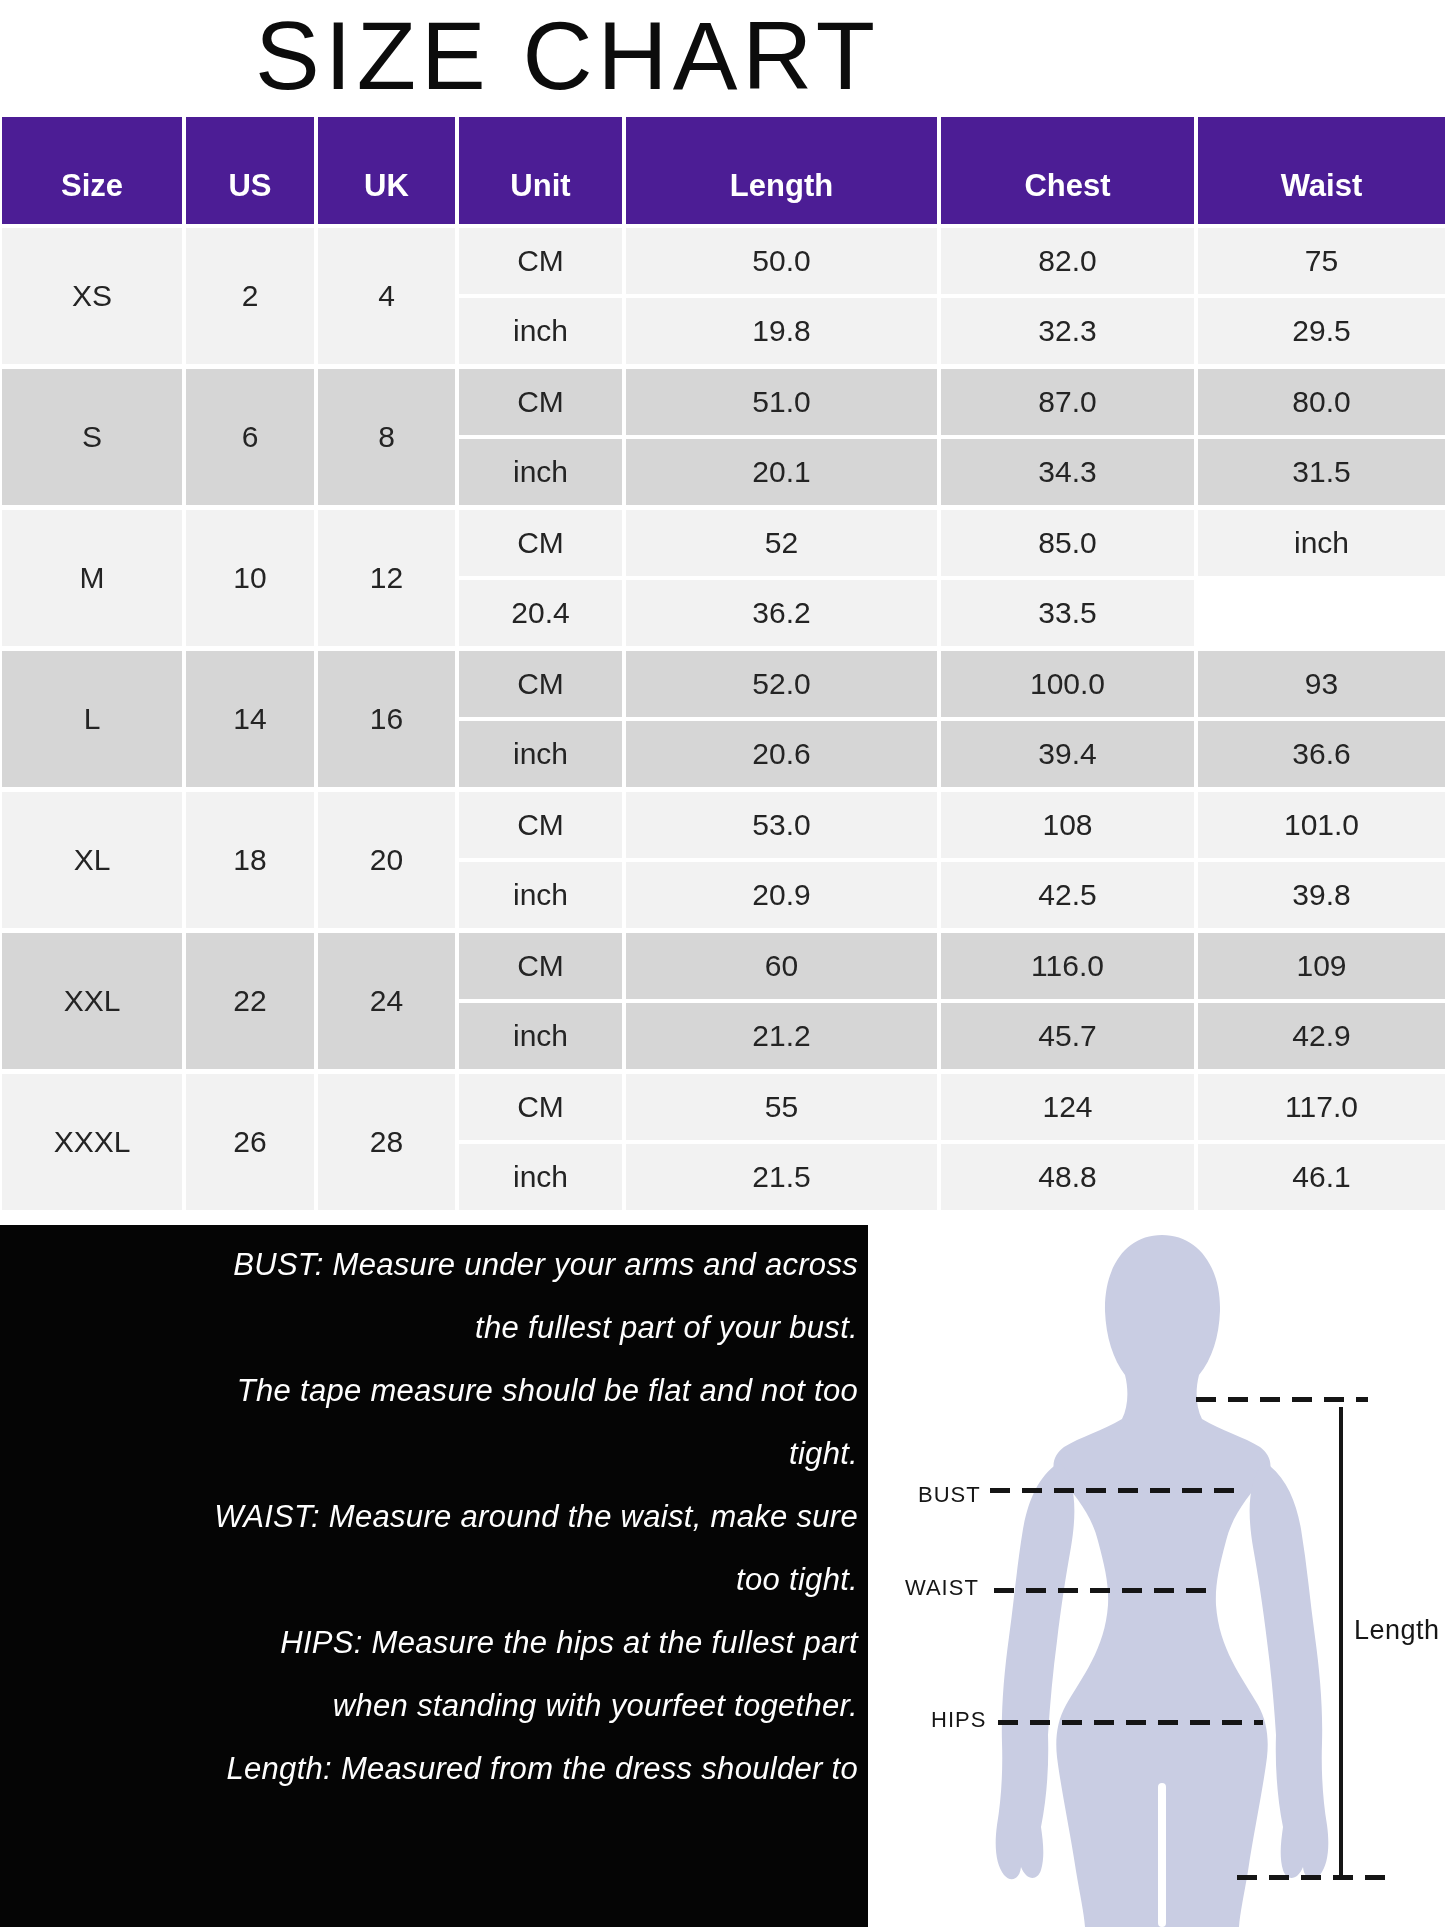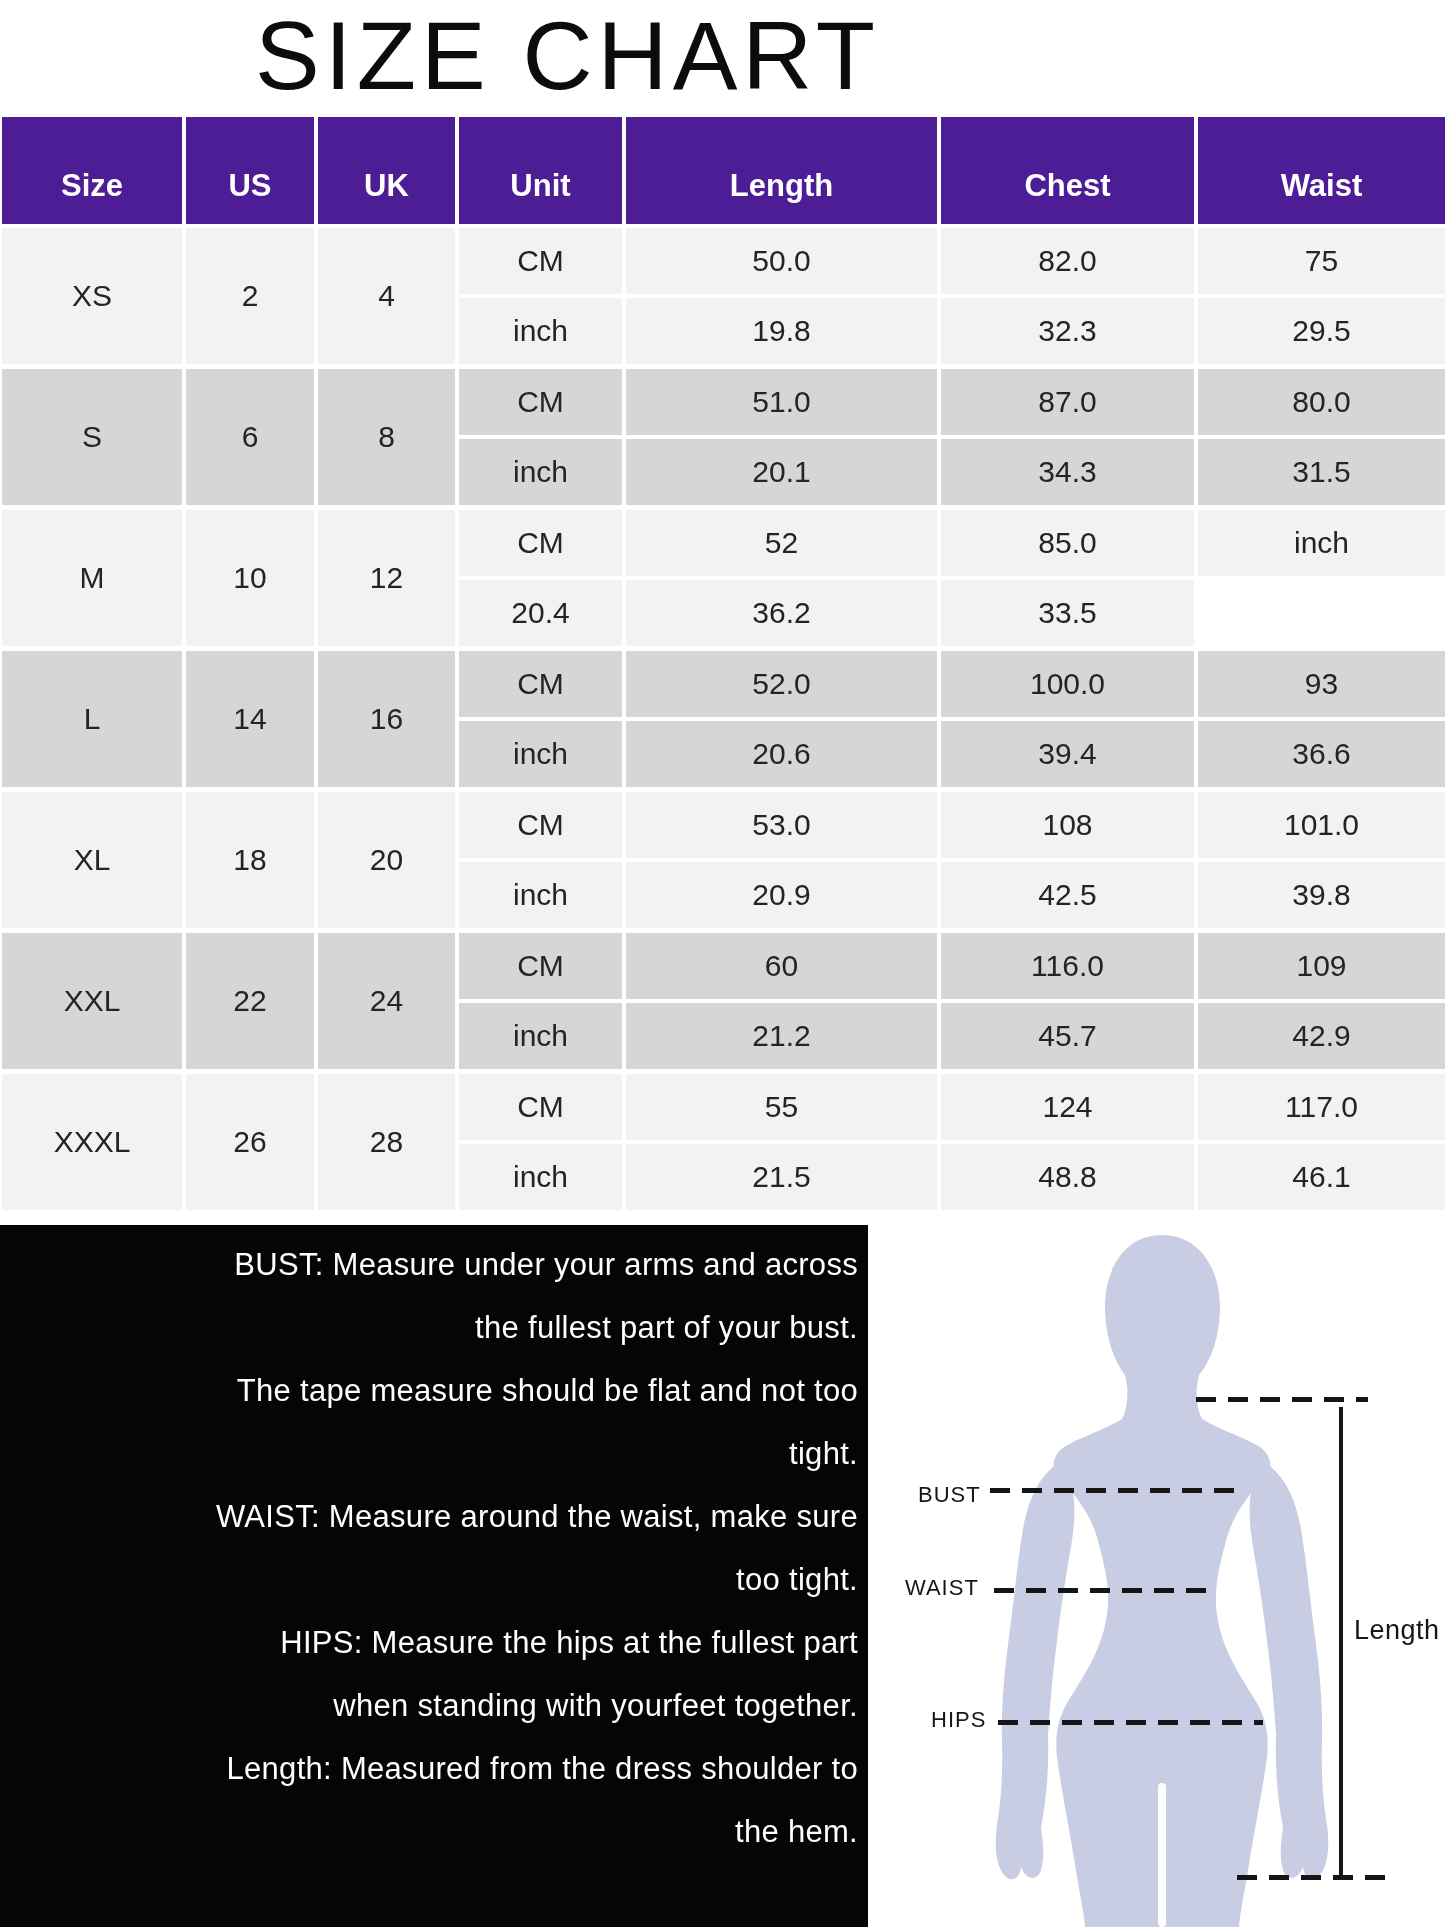--- a/index.html
+++ b/index.html
@@ -19,21 +19,21 @@
       display:flex;align-items:flex-end;justify-content:center;padding-bottom:20px;box-sizing:border-box;}
   .group{grid-template-rows:66px 66px;row-gap:4px;margin-bottom:5px;}
   .cell{display:flex;align-items:center;justify-content:center;font-size:30px;color:#242424;}
   .span2{grid-row:1 / span 2;}
   .g-light .cell{background:#f2f2f2;}
   .g-dark  .cell{background:#d6d6d6;}
 
   
   .bottom{position:absolute;left:0;top:1215px;width:1445px;height:712px;}
   .instructions{position:absolute;left:0;top:10px;width:868px;height:702px;background:#050505;
-                box-sizing:border-box;padding:8px 10px 0 14px;}
+                box-sizing:border-box;padding:8px 10px 0 14px;font-style:italic;}
   .instructions .line{color:#fefefe;font-size:31px;line-height:63px;white-space:nowrap;letter-spacing:0.3px;}
 
   .figure-area{position:absolute;left:868px;top:10px;width:577px;height:702px;background:#fff;}
   .figure-area svg{position:absolute;left:0;top:0;}
   .dash{position:absolute;height:5px;
         background:repeating-linear-gradient(90deg,#151515 0 20px,transparent 20px 32px);}
   .shoulder-dash{left:328px;top:172px;width:172px;}
   .bust-dash {left:122px;top:263px;width:250px;}
   .waist-dash{left:126px;top:363px;width:224px;}
   .hips-dash {left:130px;top:495px;width:265px;}
@@ -166,21 +166,20 @@
     <div class="instructions">
       <div class="line">BUST: Measure under your arms and across</div>
       <div class="line">the fullest part of your bust.</div>
       <div class="line">The tape measure should be flat and not too</div>
       <div class="line">tight.</div>
       <div class="line">WAIST: Measure around the waist, make sure</div>
       <div class="line">too tight.</div>
       <div class="line">HIPS: Measure the hips at the fullest part</div>
       <div class="line">when standing with yourfeet together.</div>
       <div class="line">Length: Measured from the dress shoulder to</div>
-      <div class="line">the hem.</div>
     </div>
 
     <div class="figure-area">
       <svg width="577" height="702" viewBox="0 0 577 702">
         <g fill="#c9cde3">
 
           <path d="M294 10
                    C330 10 353 42 352 86
                    C351 112 344 134 331 150
                    C327 166 328 182 334 194

